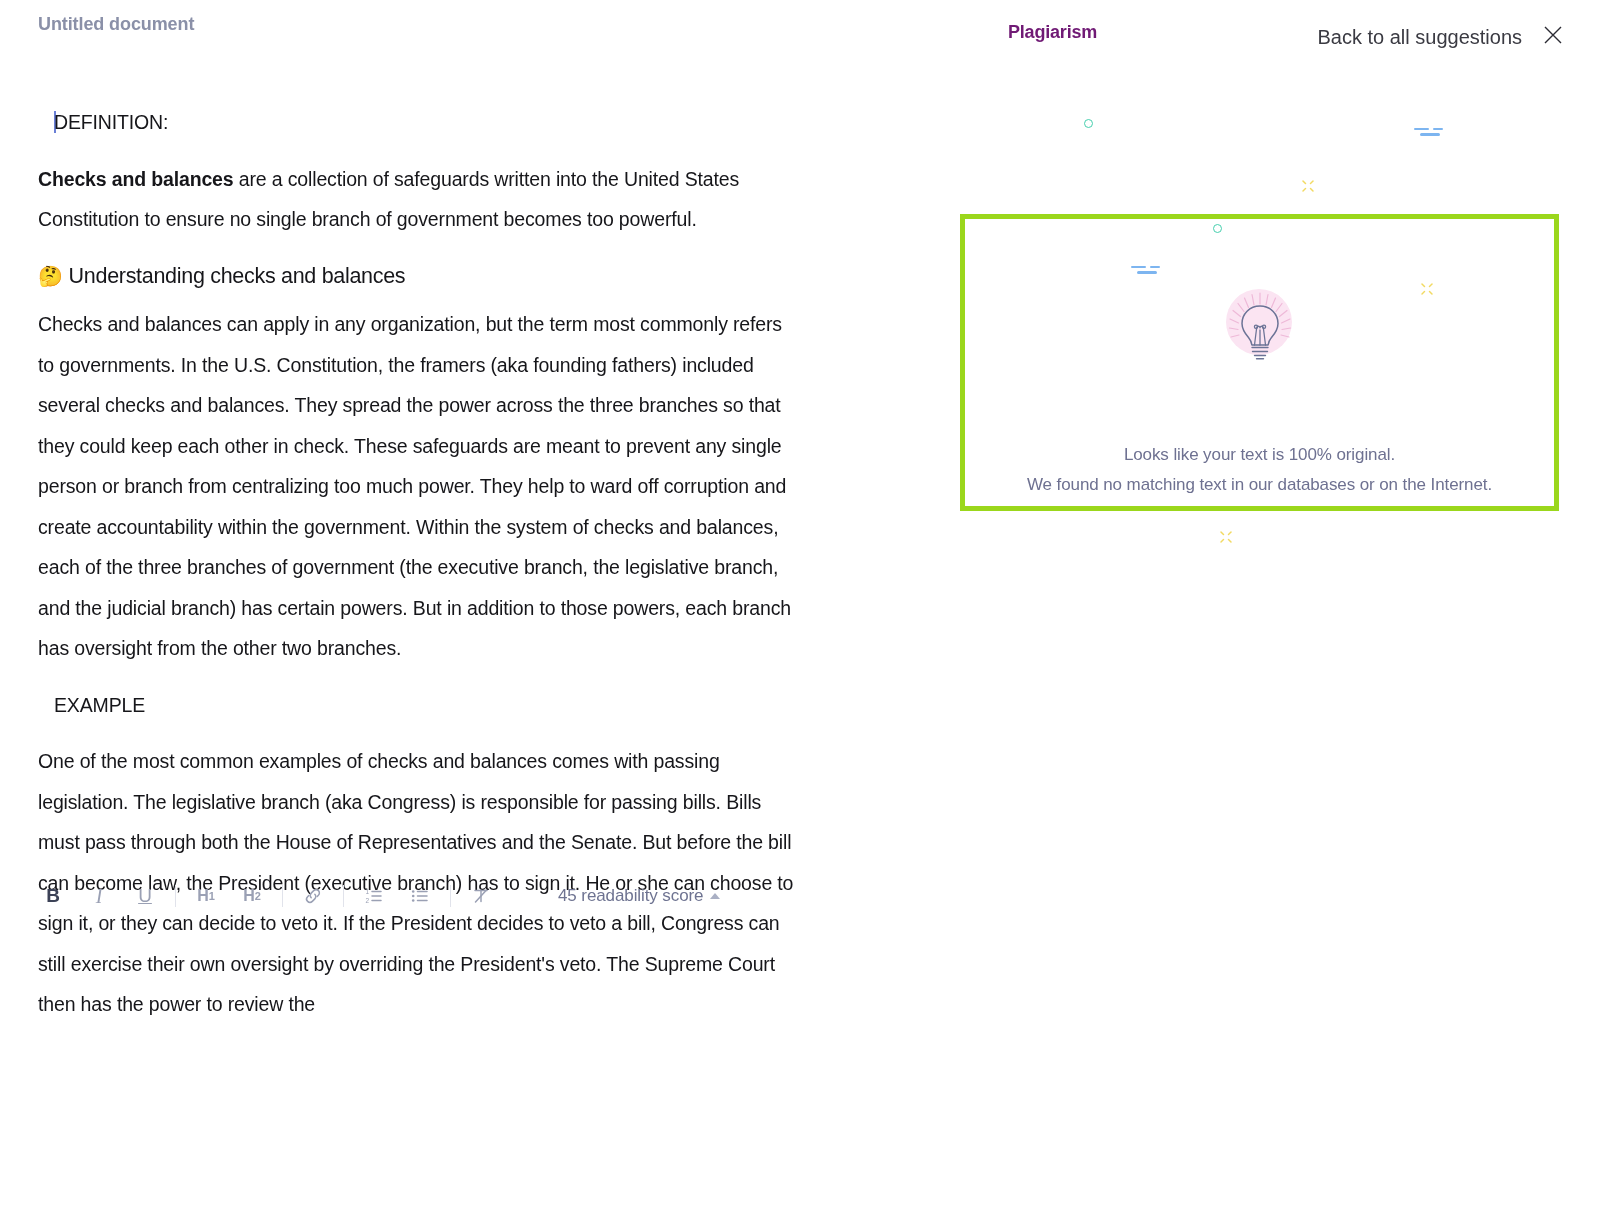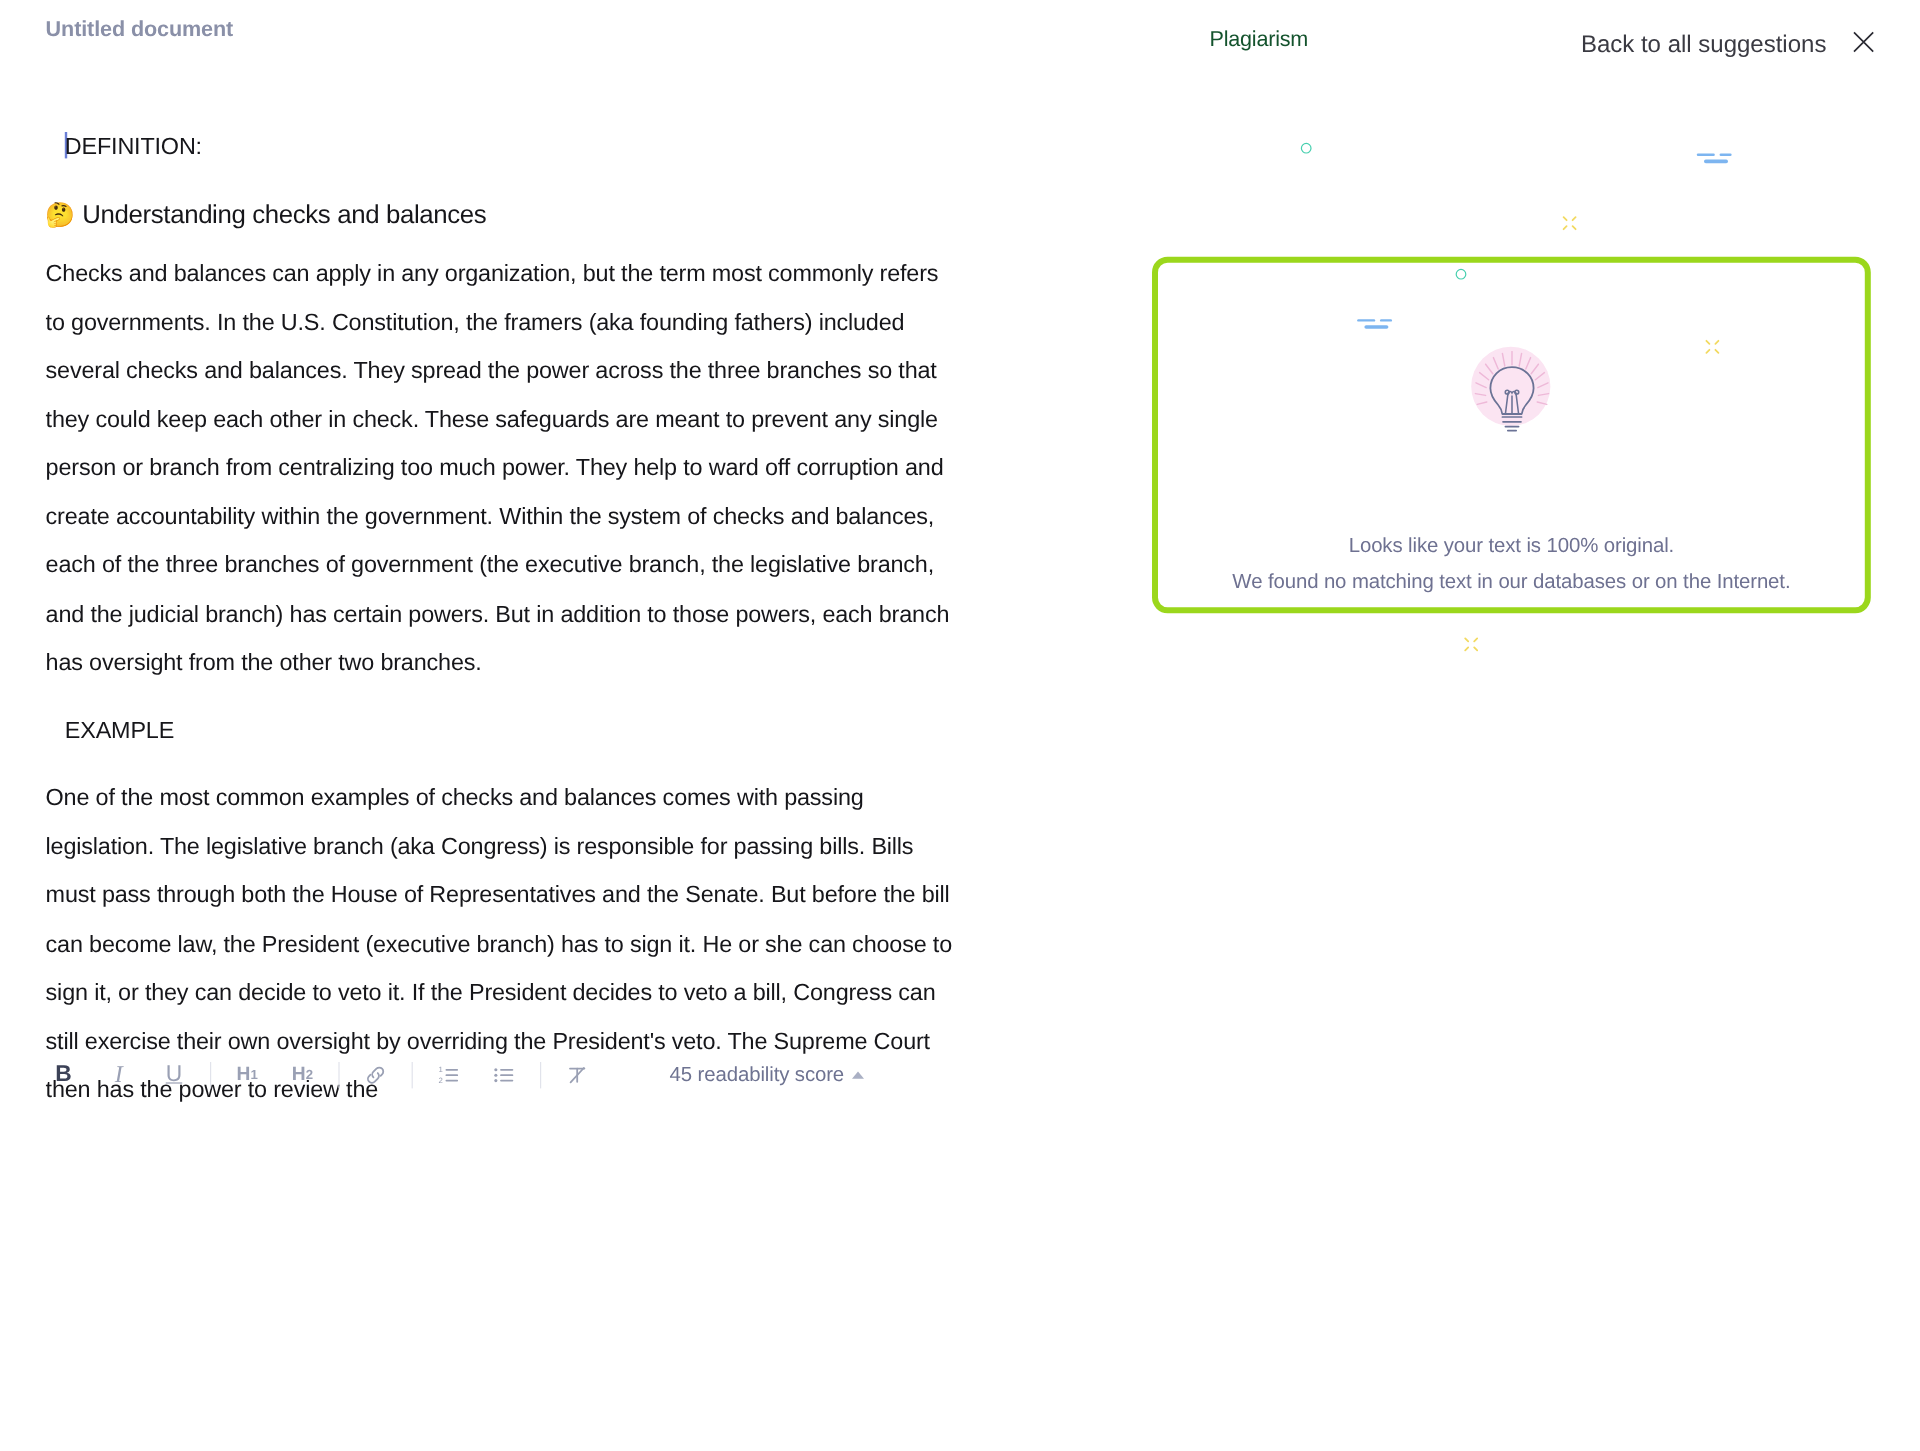--- a/index.html
+++ b/index.html
@@ -28,22 +28,22 @@
     letter-spacing: -0.1px;
     white-space: nowrap;
   }
 
   
   .panel-title {
     position: absolute;
     left: 1008px;
     top: 22px;
     font-size: 18px;
-    font-weight: 400;
-    color: #14532d;
+    font-weight: 700;
+    color: #701a75;
     letter-spacing: -0.2px;
     white-space: nowrap;
   }
   .back-link {
     position: absolute;
     right: 78px;
     top: 26px;
     font-size: 20px;
     color: #3a3a42;
     white-space: nowrap;
@@ -107,21 +107,21 @@
     height: 470px;
   }
   .result-card {
     position: absolute;
     left: 2px;
     top: 116px;
     width: 599px;
     height: 297px;
     border: 5px solid #9bd71c;
     background: #ffffff;
-    border-radius: 13px;
+    border-radius: 0;
     overflow: hidden;
   }
   .bulb {
     position: absolute;
     left: 50%;
     top: 68px;
     transform: translateX(-50%);
     width: 84px;
     height: 84px;
   }
@@ -232,20 +232,21 @@
   <div class="back-link">Back to all suggestions</div>
   <div class="close-btn">
     <svg width="22" height="22" viewBox="0 0 22 22">
       <path d="M3 3 L19 19 M19 3 L3 19" stroke="#2b2b33" stroke-width="1.4" fill="none"></path>
     </svg>
   </div>
 
   <div class="editor">
     <p class="plain"><span class="caret"></span><span>DEFINITION:</span></p>
 
+    <p class="para"><b>Checks and balances</b><span> are a collection of safeguards written into the United States Constitution to ensure no single branch of government becomes too powerful.</span></p>
 
     <h2 class="section-heading"><span class="emoji">🤔</span><span>Understanding checks and balances</span></h2>
 
     <p class="para">Checks and balances can apply in any organization, but the term most commonly refers to governments. In the U.S. Constitution, the framers (aka founding fathers) included several checks and balances. They spread the power across the three branches so that they could keep each other in check. These safeguards are meant to prevent any single person or branch from centralizing too much power. They help to ward off corruption and create accountability within the government. Within the system of checks and balances, each of the three branches of government (the executive branch, the legislative branch, and the judicial branch) has certain powers. But in addition to those powers, each branch has oversight from the other two branches.</p>
 
     <p class="plain">EXAMPLE</p>
 
     <p class="para">One of the most common examples of checks and balances comes with passing legislation. The legislative branch (aka Congress) is responsible for passing bills. Bills must pass through both the House of Representatives and the Senate. But before the bill can become law, the President (executive branch) has to sign it. He or she can choose to sign it, or they can decide to veto it. If the President decides to veto a bill, Congress can still exercise their own oversight by overriding the President's veto. The Supreme Court then has the power to review the</p>
   </div>
 

